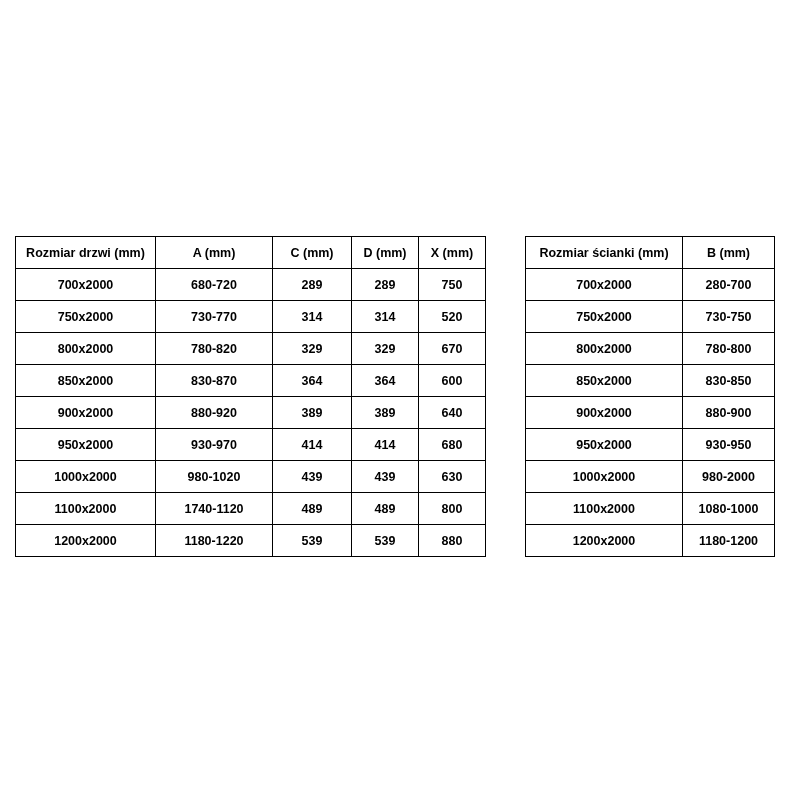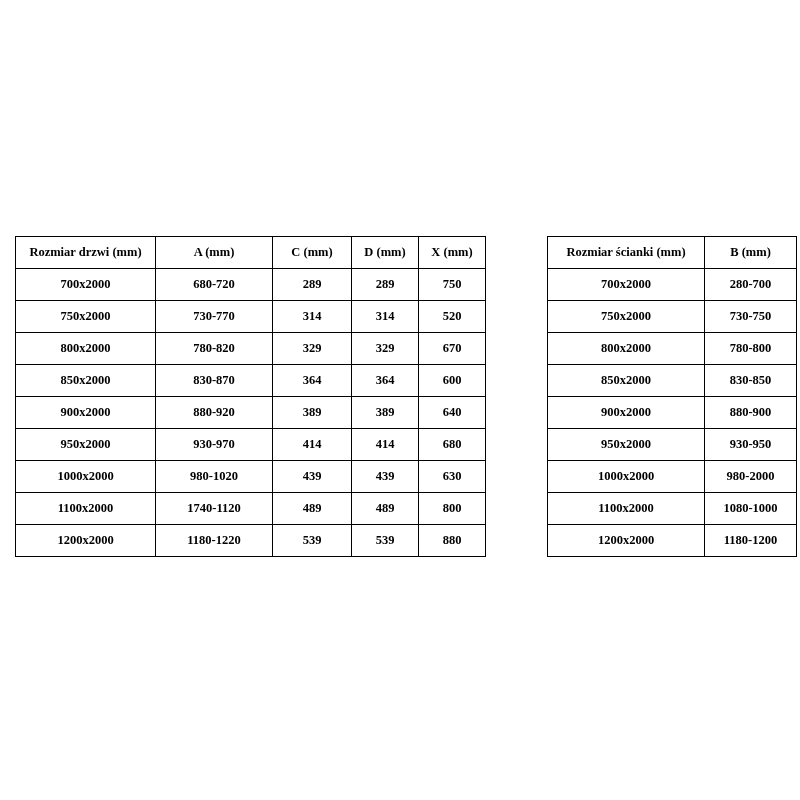--- a/index.html
+++ b/index.html
@@ -13,41 +13,40 @@
     font-family: "Liberation Sans", sans-serif;
     position: relative;
     overflow: hidden;
   }
   .sheet {
     position: absolute;
     left: 0;
     top: 0;
     width: 800px;
     height: 800px;
-    font-family: Liberation Serif, serif;
   }
   .tables-row {
     position: absolute;
     left: 0;
     top: 236px;
     width: 800px;
     display: flex;
     flex-direction: row;
     align-items: flex-start;
     justify-content: flex-start;
   }
   .table-block {
     box-sizing: border-box;
   }
   .table-left {
     margin-left: 15px;
     width: 470px;
   }
   .table-right {
-    margin-left: 62px;
+    margin-left: 40px;
     width: 249px;
   }
   table {
     border-collapse: collapse;
     width: 100%;
     table-layout: fixed;
   }
   td, th {
     border: 1px solid #000000;
     text-align: center;

